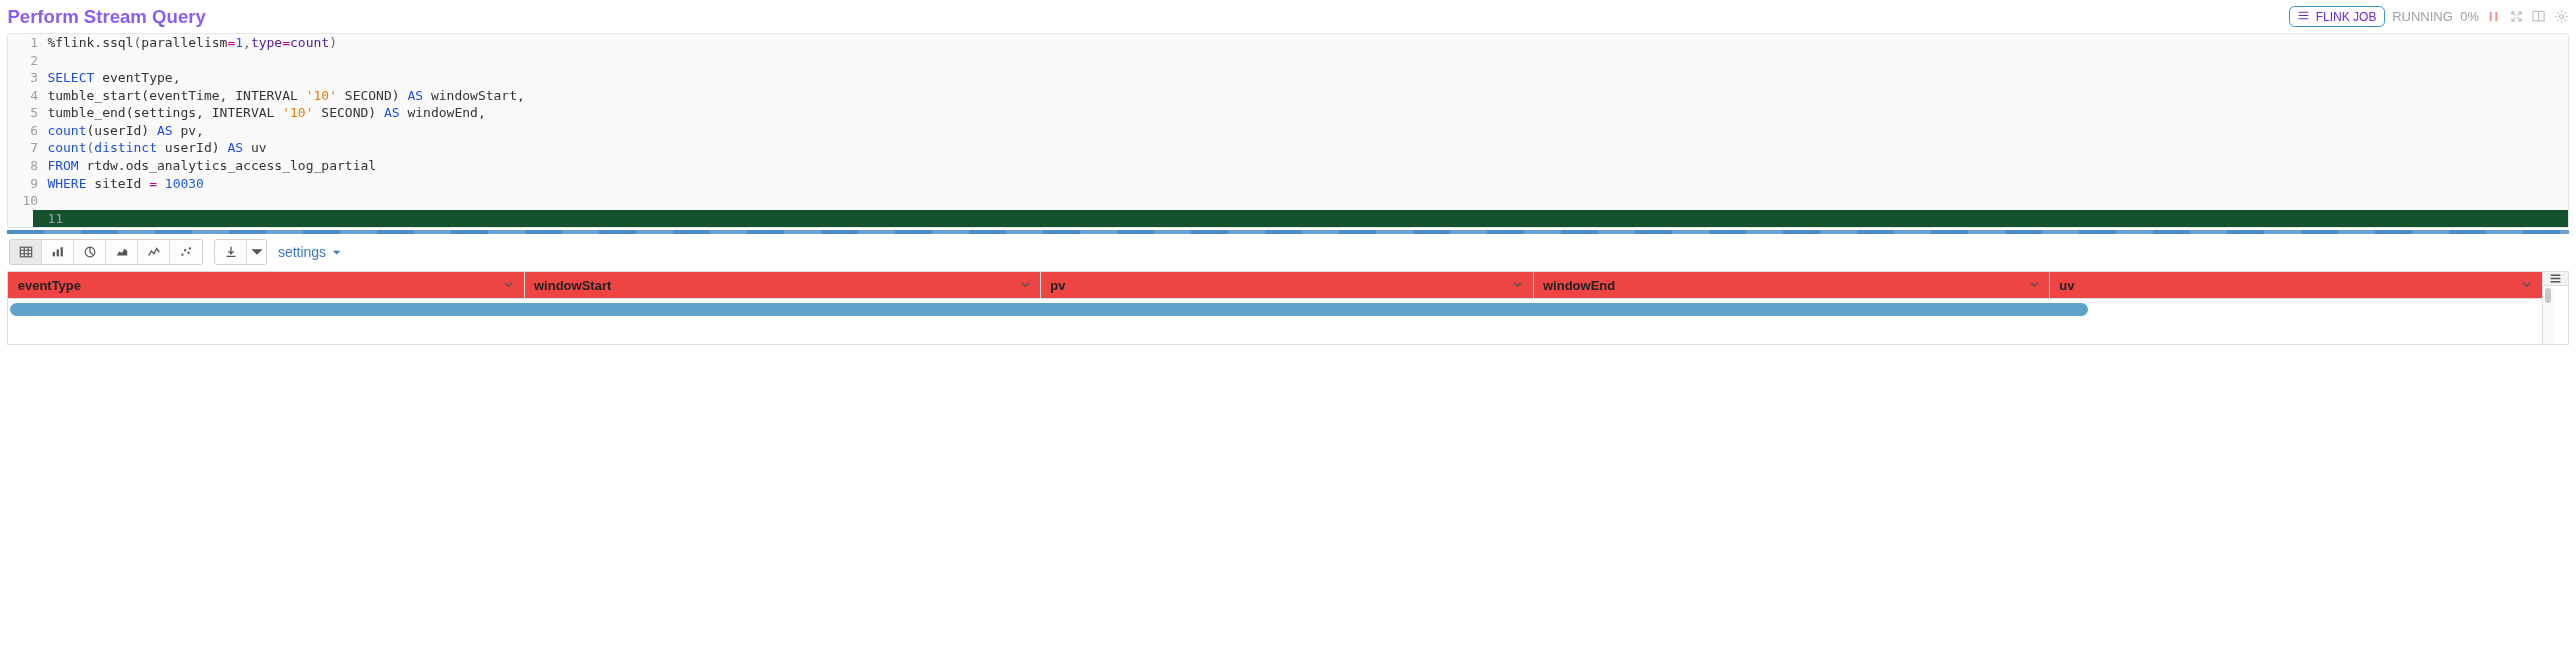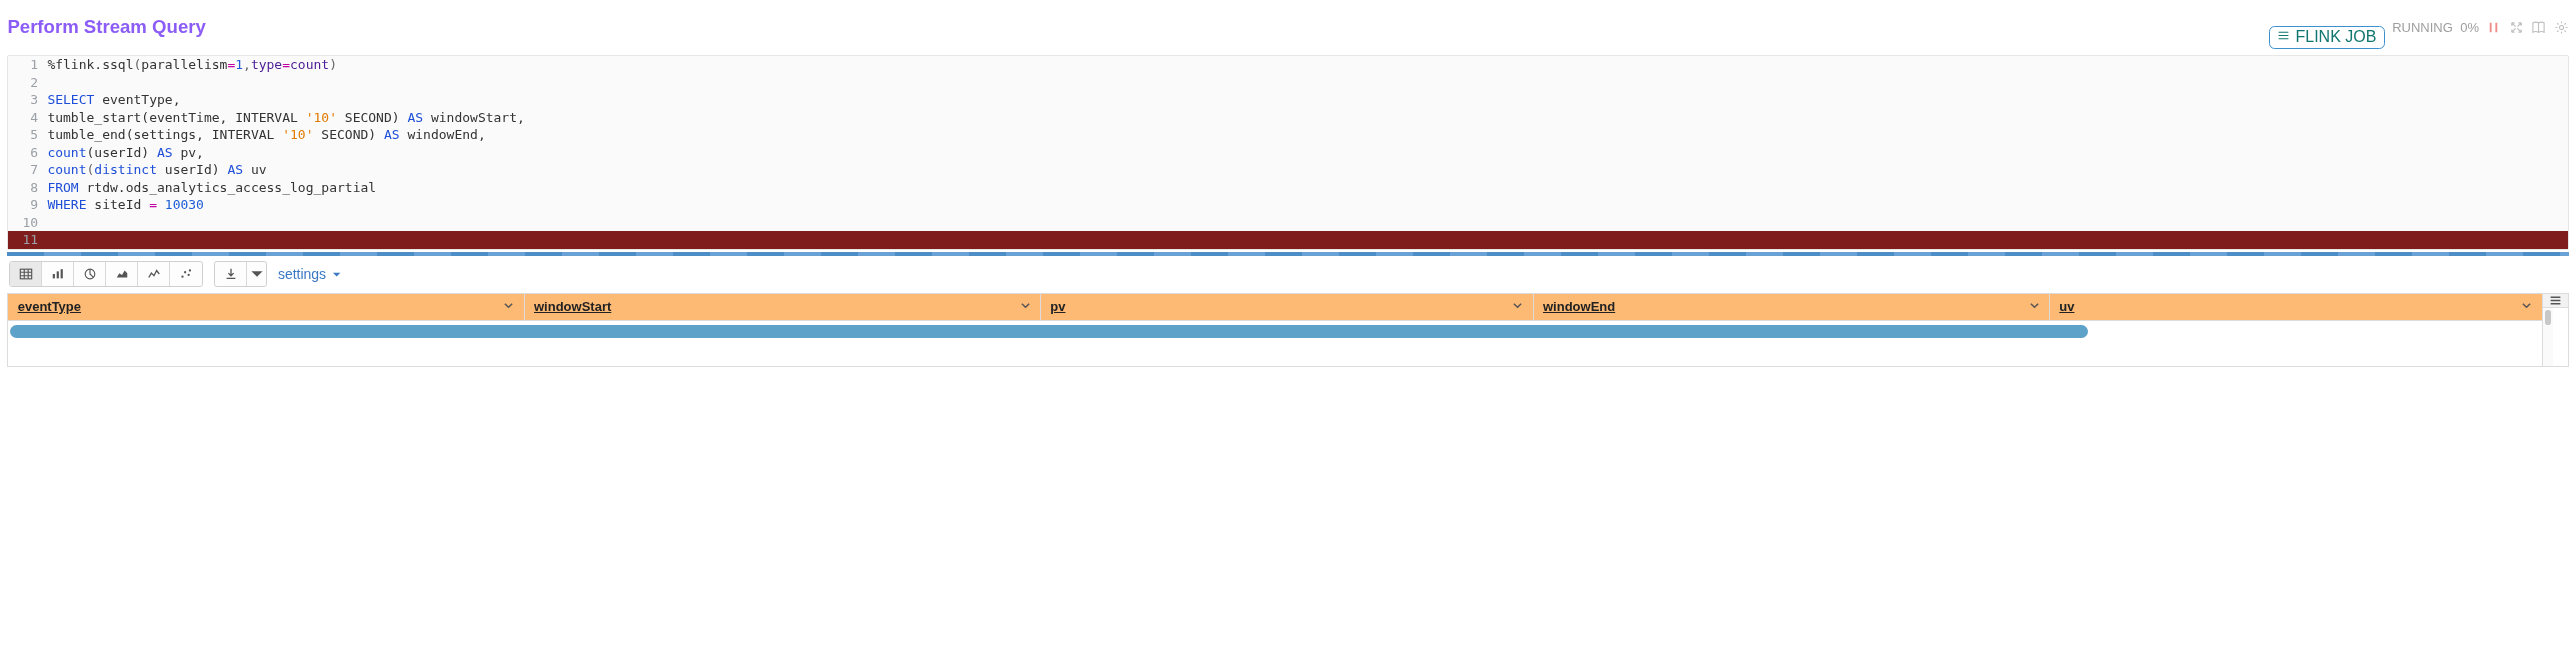--- a/index.html
+++ b/index.html
@@ -26,25 +26,24 @@
     align-items: center;
     gap: 7.4px;
   }
   .flink-job {
     display: inline-flex;
     align-items: center;
     gap: 5.6px;
     border: 1.9px solid #3d90ce;
     border-radius: 5.6px;
     padding: 1.9px 7.4px;
-    color: #0f766e;
-    font-size: 16px;
+    color: #6d28d9;
+    font-size: 12px;
     font-weight: 500;
     cursor: pointer;
-    margin-top: 20px;
   }
   .flink-job svg { width: 13px; height: 13px; }
   .status-text {
     color: #9e9e9e;
     font-size: 13px;
   }
   .hdr-icons {
     display: flex;
     align-items: center;
     gap: 7.4px;
@@ -59,21 +58,21 @@
     border: 0.9px solid #e6e6e6;
     border-radius: 1.9px;
     background: #fafafa;
     font-family: "SFMono-Regular", Consolas, Menlo, monospace;
     font-size: 13px;
     line-height: 1.35;
   }
   .code-line {
     display: flex;
   }
-  .code-line.active { background: #7f1d1d; }
+  .code-line.active { background: #14532d; margin-left: 25px; }
   .gutter {
     width: 39px;
     text-align: right;
     color: #9aa0a6;
     padding-right: 9.3px;
     user-select: none;
     flex-shrink: 0;
   }
   .code {
     white-space: pre;
@@ -132,23 +131,22 @@
   .settings-link svg { width: 9.3px; height: 9.3px; }
 
   
   .data-table-wrap {
     border: 0.9px solid #dcdcdc;
     display: flex;
   }
   .data-table { flex: 1; }
   .thead {
     display: flex;
-    background: #fdba74;
+    background: #ef4444;
     border-bottom: 0.9px solid #dcdcdc;
-    text-decoration: underline;
   }
   .th {
     display: flex;
     align-items: center;
     justify-content: space-between;
     padding: 5.6px 9.3px;
     border-right: 0.9px solid #dcdcdc;
     font-weight: 700;
     color: #222;
     cursor: pointer;

